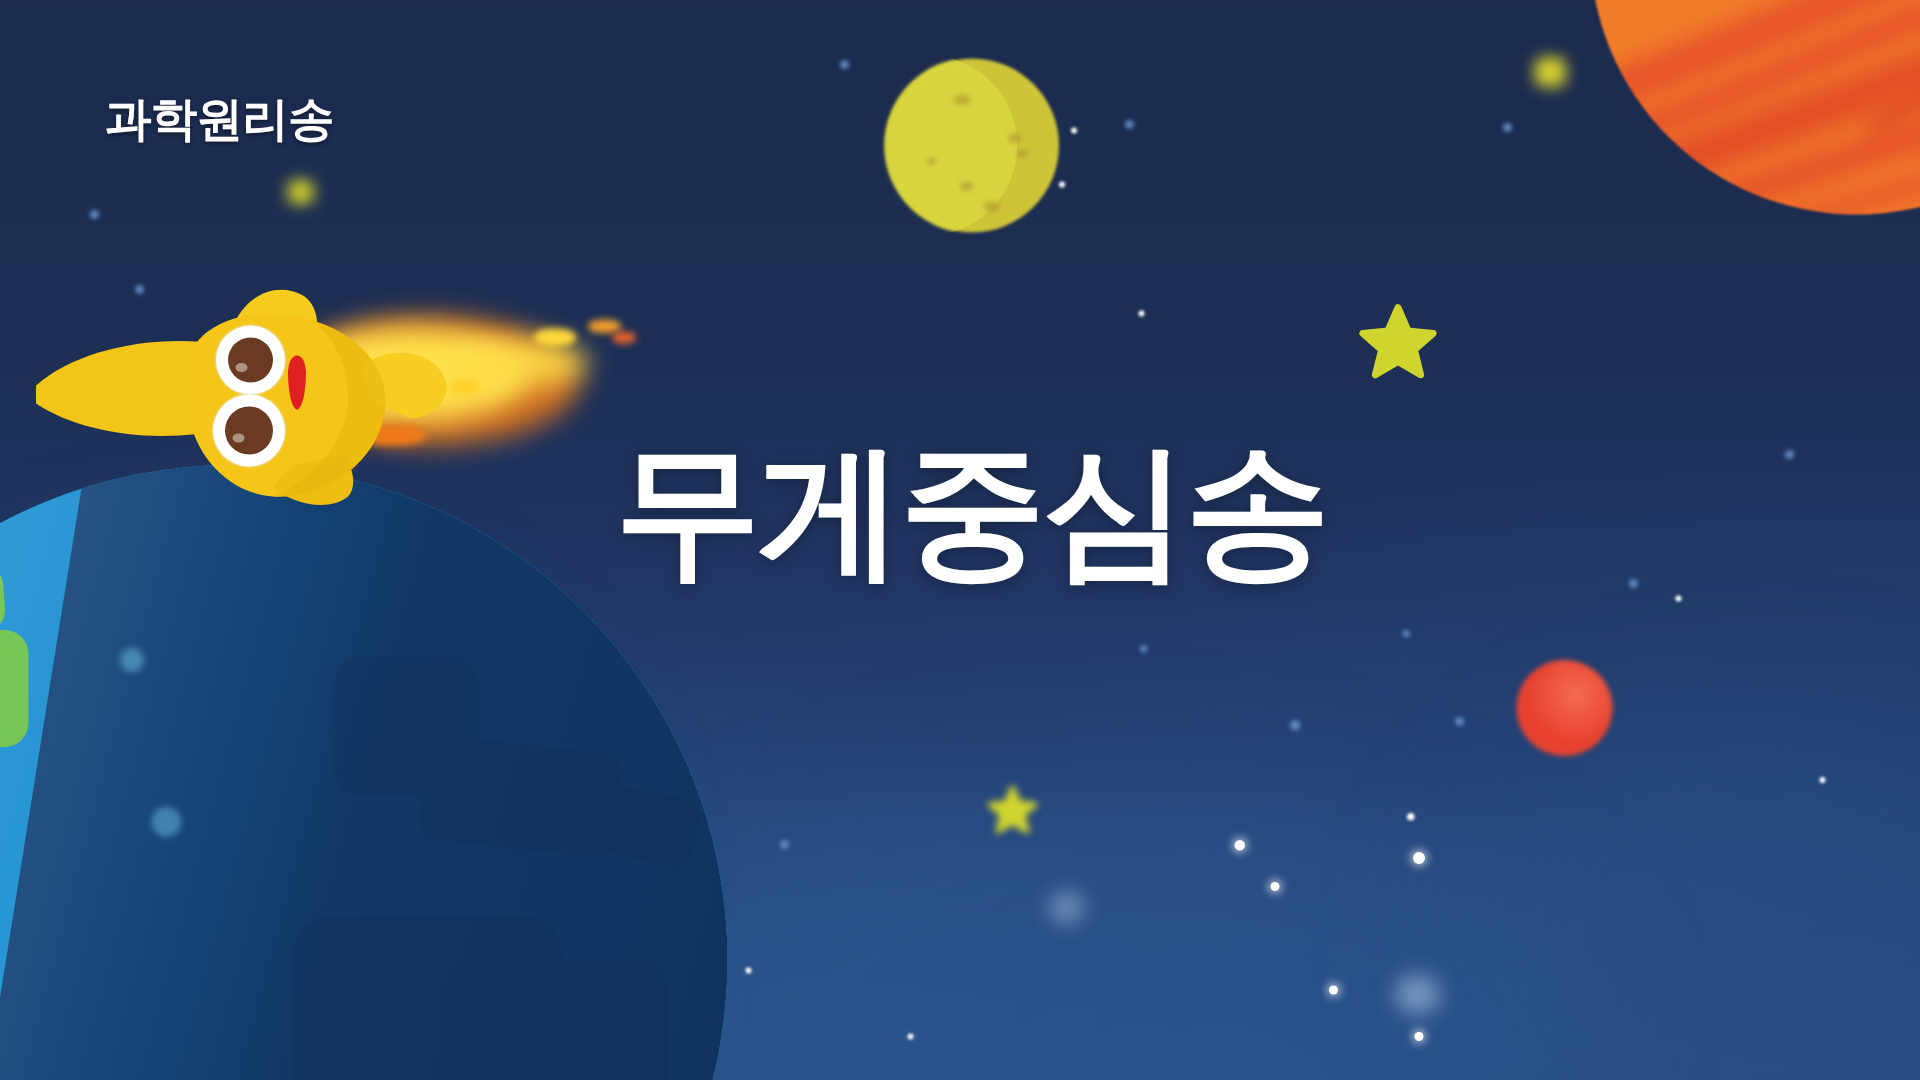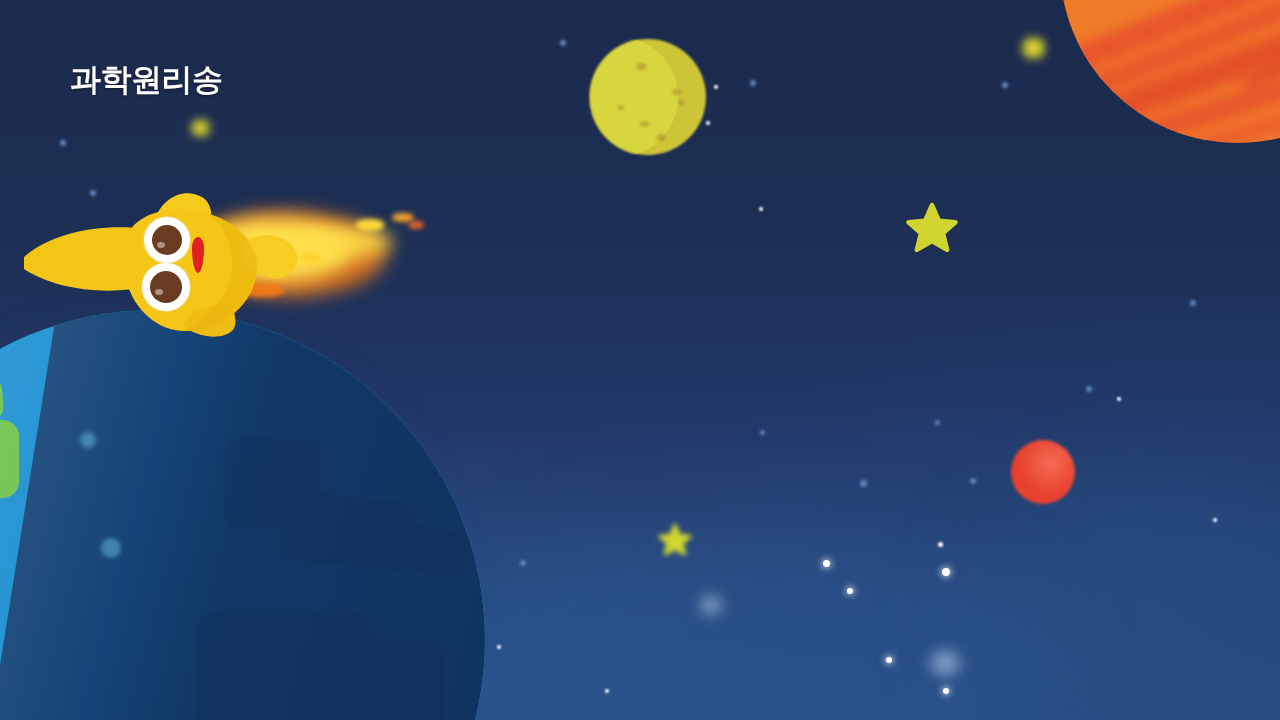--- a/index.html
+++ b/index.html
@@ -357,14 +357,15 @@
     <div class="eye" style="left:144px; top:42px; width:46px; height:46px;">
       <div class="pupil" style="left:8px; top:8px; width:30px; height:30px;"></div>
     </div>
     <div class="eye" style="left:142px; top:88px; width:48px; height:48px;">
       <div class="pupil" style="left:8px; top:8px; width:32px; height:32px;"></div>
     </div>
     <div class="mouth" style="left:192px; top:62px; width:12px; height:36px;"></div>
   </div>
 
   <div class="logo-text">과학원리송</div>
+  <div class="main-title">무게중심송</div>
 
 </div>
 
 </body></html>

